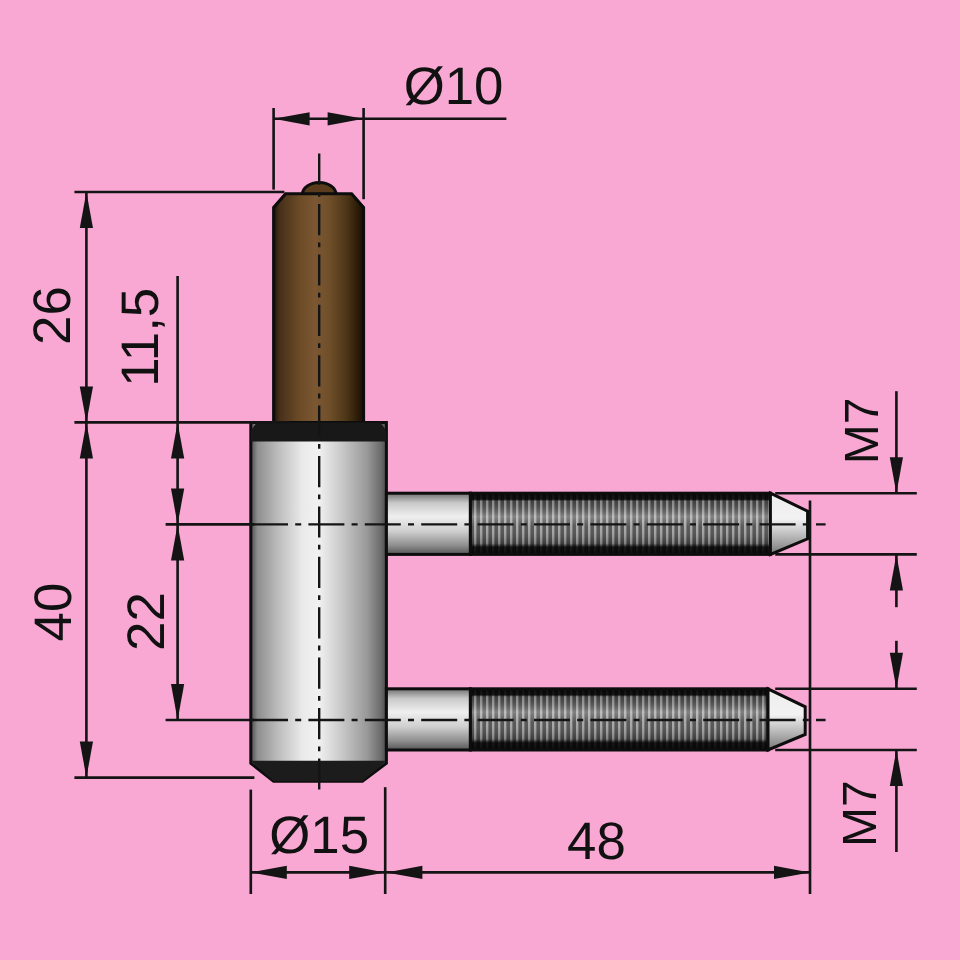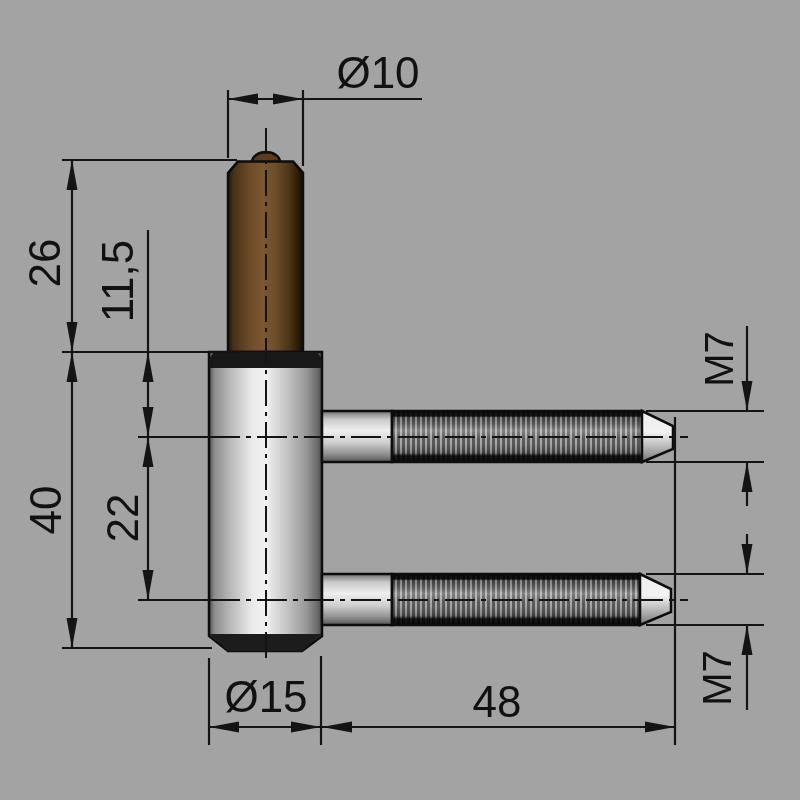--- a/index.html
+++ b/index.html
@@ -1,16 +1,16 @@
 <!DOCTYPE html>
 <html><head>
 <meta charset="utf-8">
 <style>
   html,body{margin:0;padding:0;background:#ffffff;}
-  .stage{width:800px;height:800px;position:relative;background:#a3a3a3;overflow:hidden;}
+  .stage{width:800px;height:800px;position:relative;background:#f9a8d4;overflow:hidden;}
   svg{display:block;}
   text{font-family:"Liberation Sans","DejaVu Sans",sans-serif;fill:#111111;}
   .dim-text{font-size:44px;}
   .dim-text-sm{font-size:40px;}
 </style>
 </head>
 <body>
 
 <div class="stage">
 <svg width="800" height="800" viewBox="0 0 800 800">

